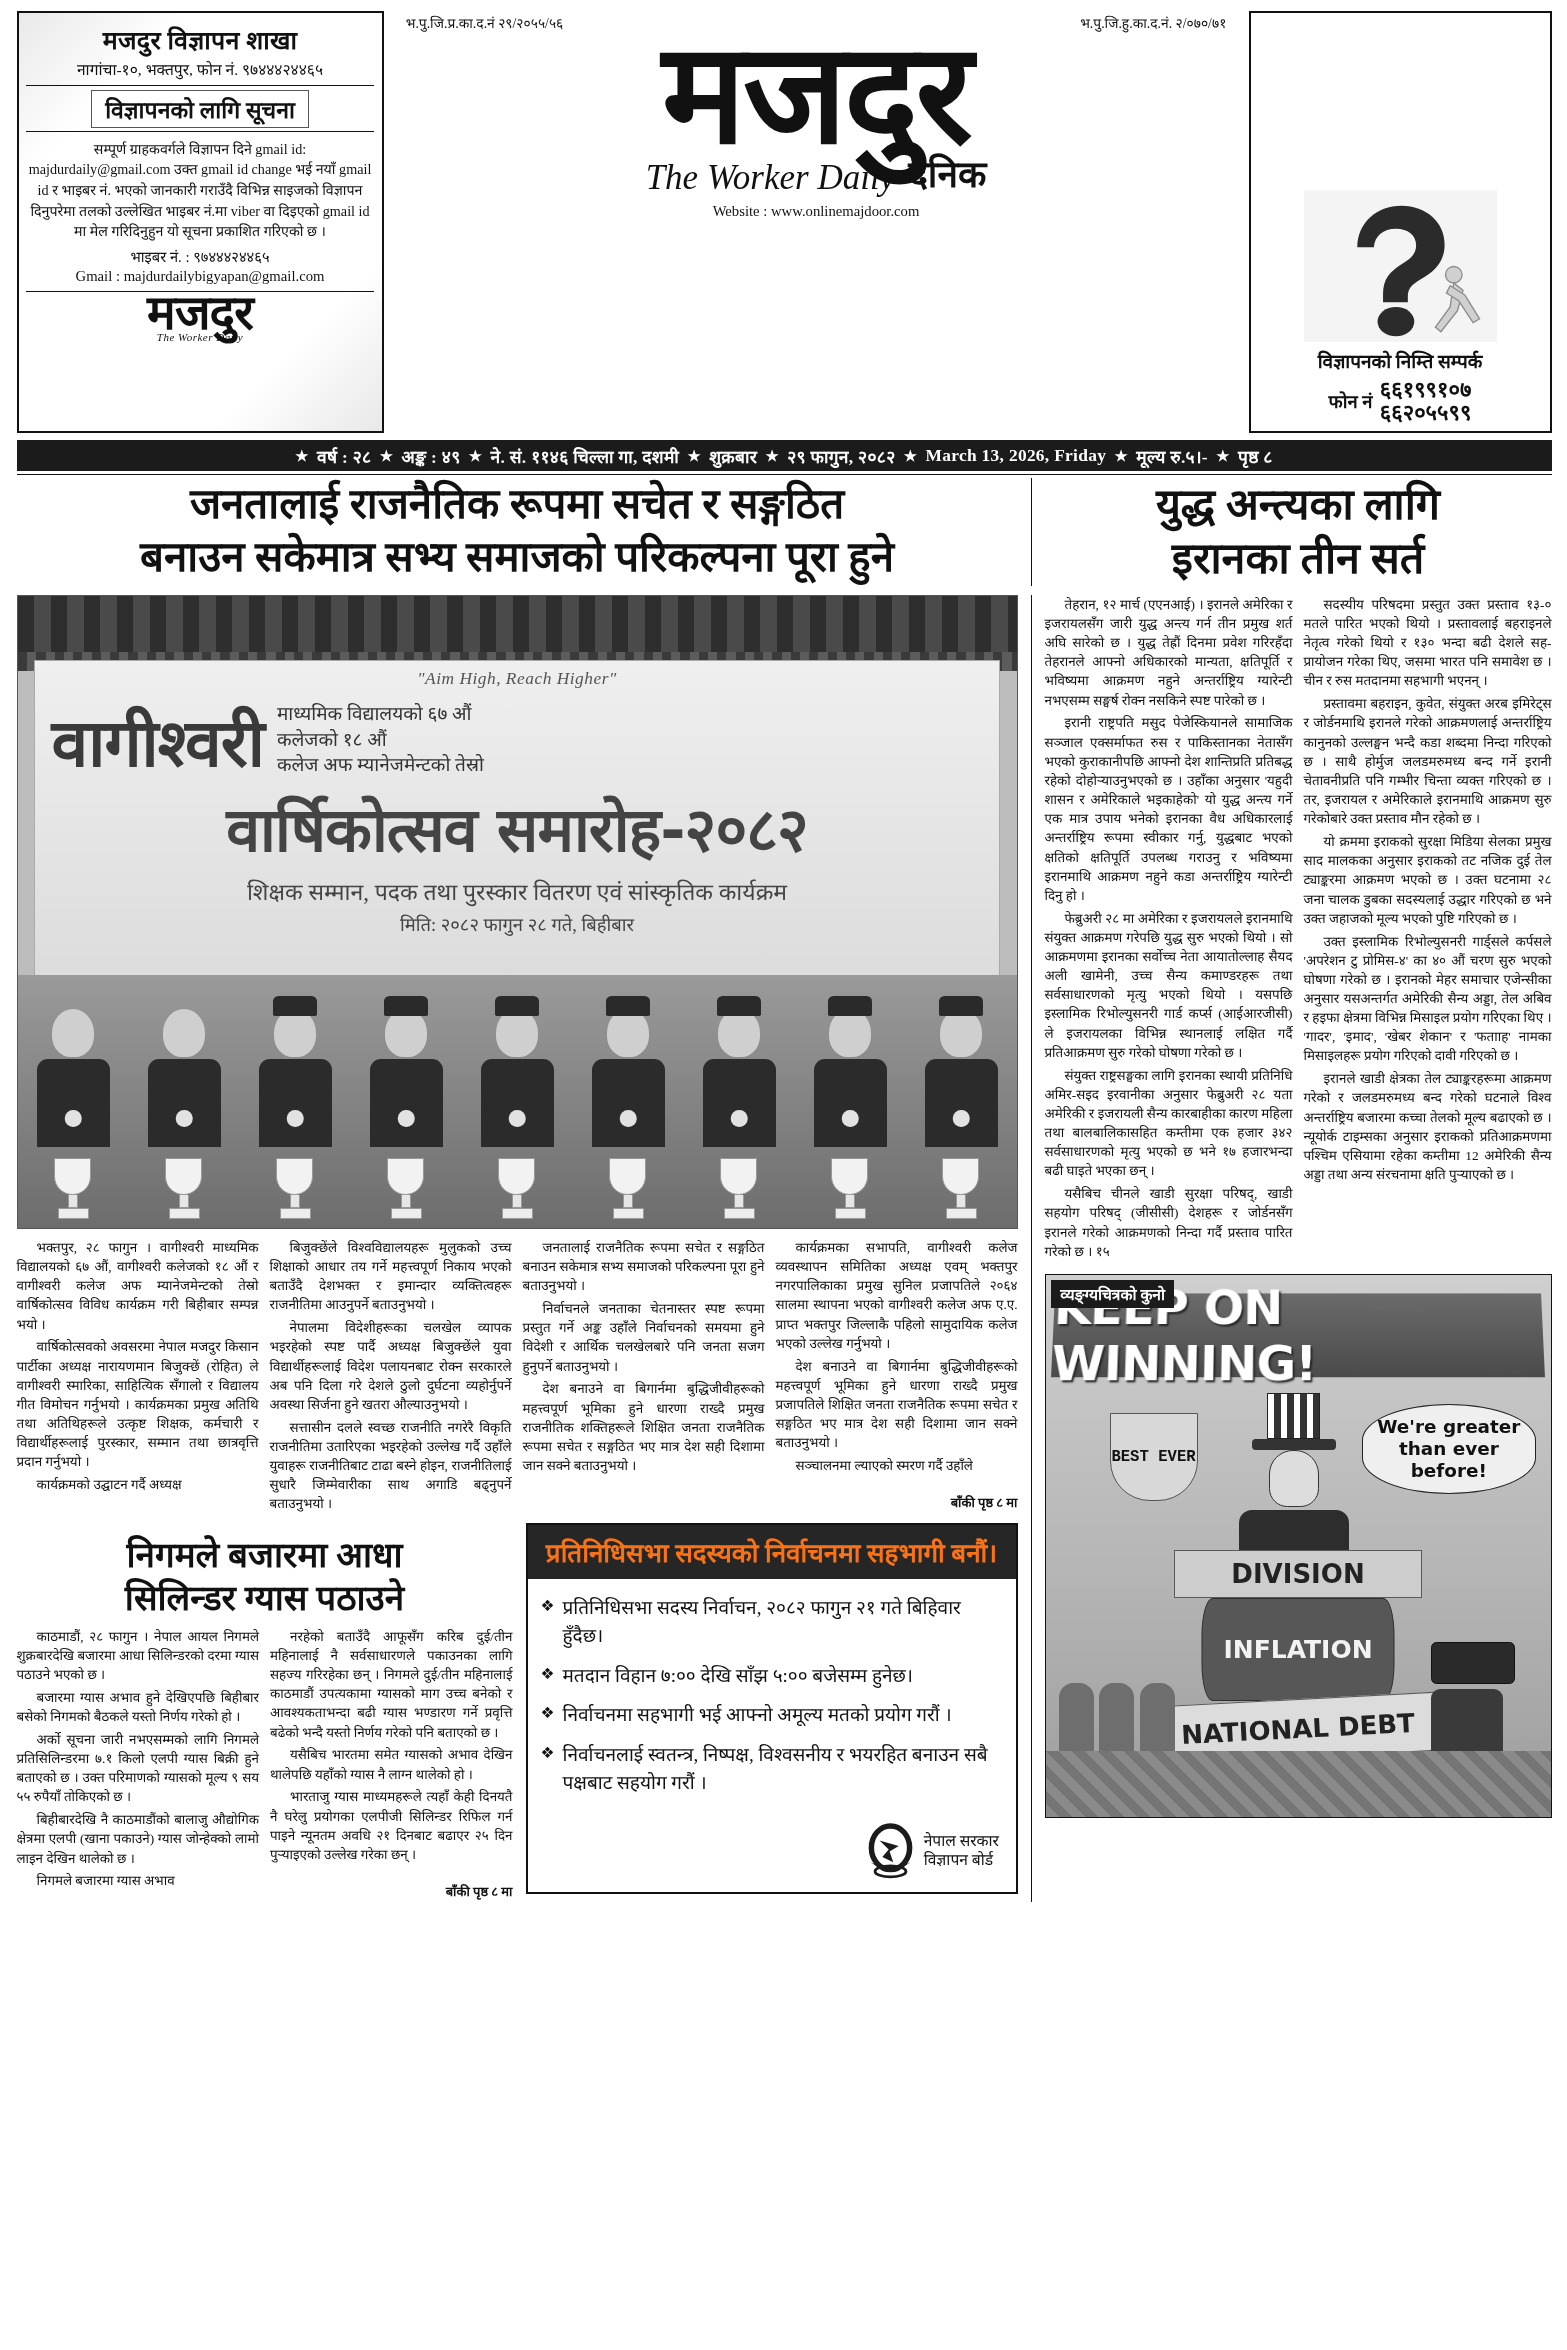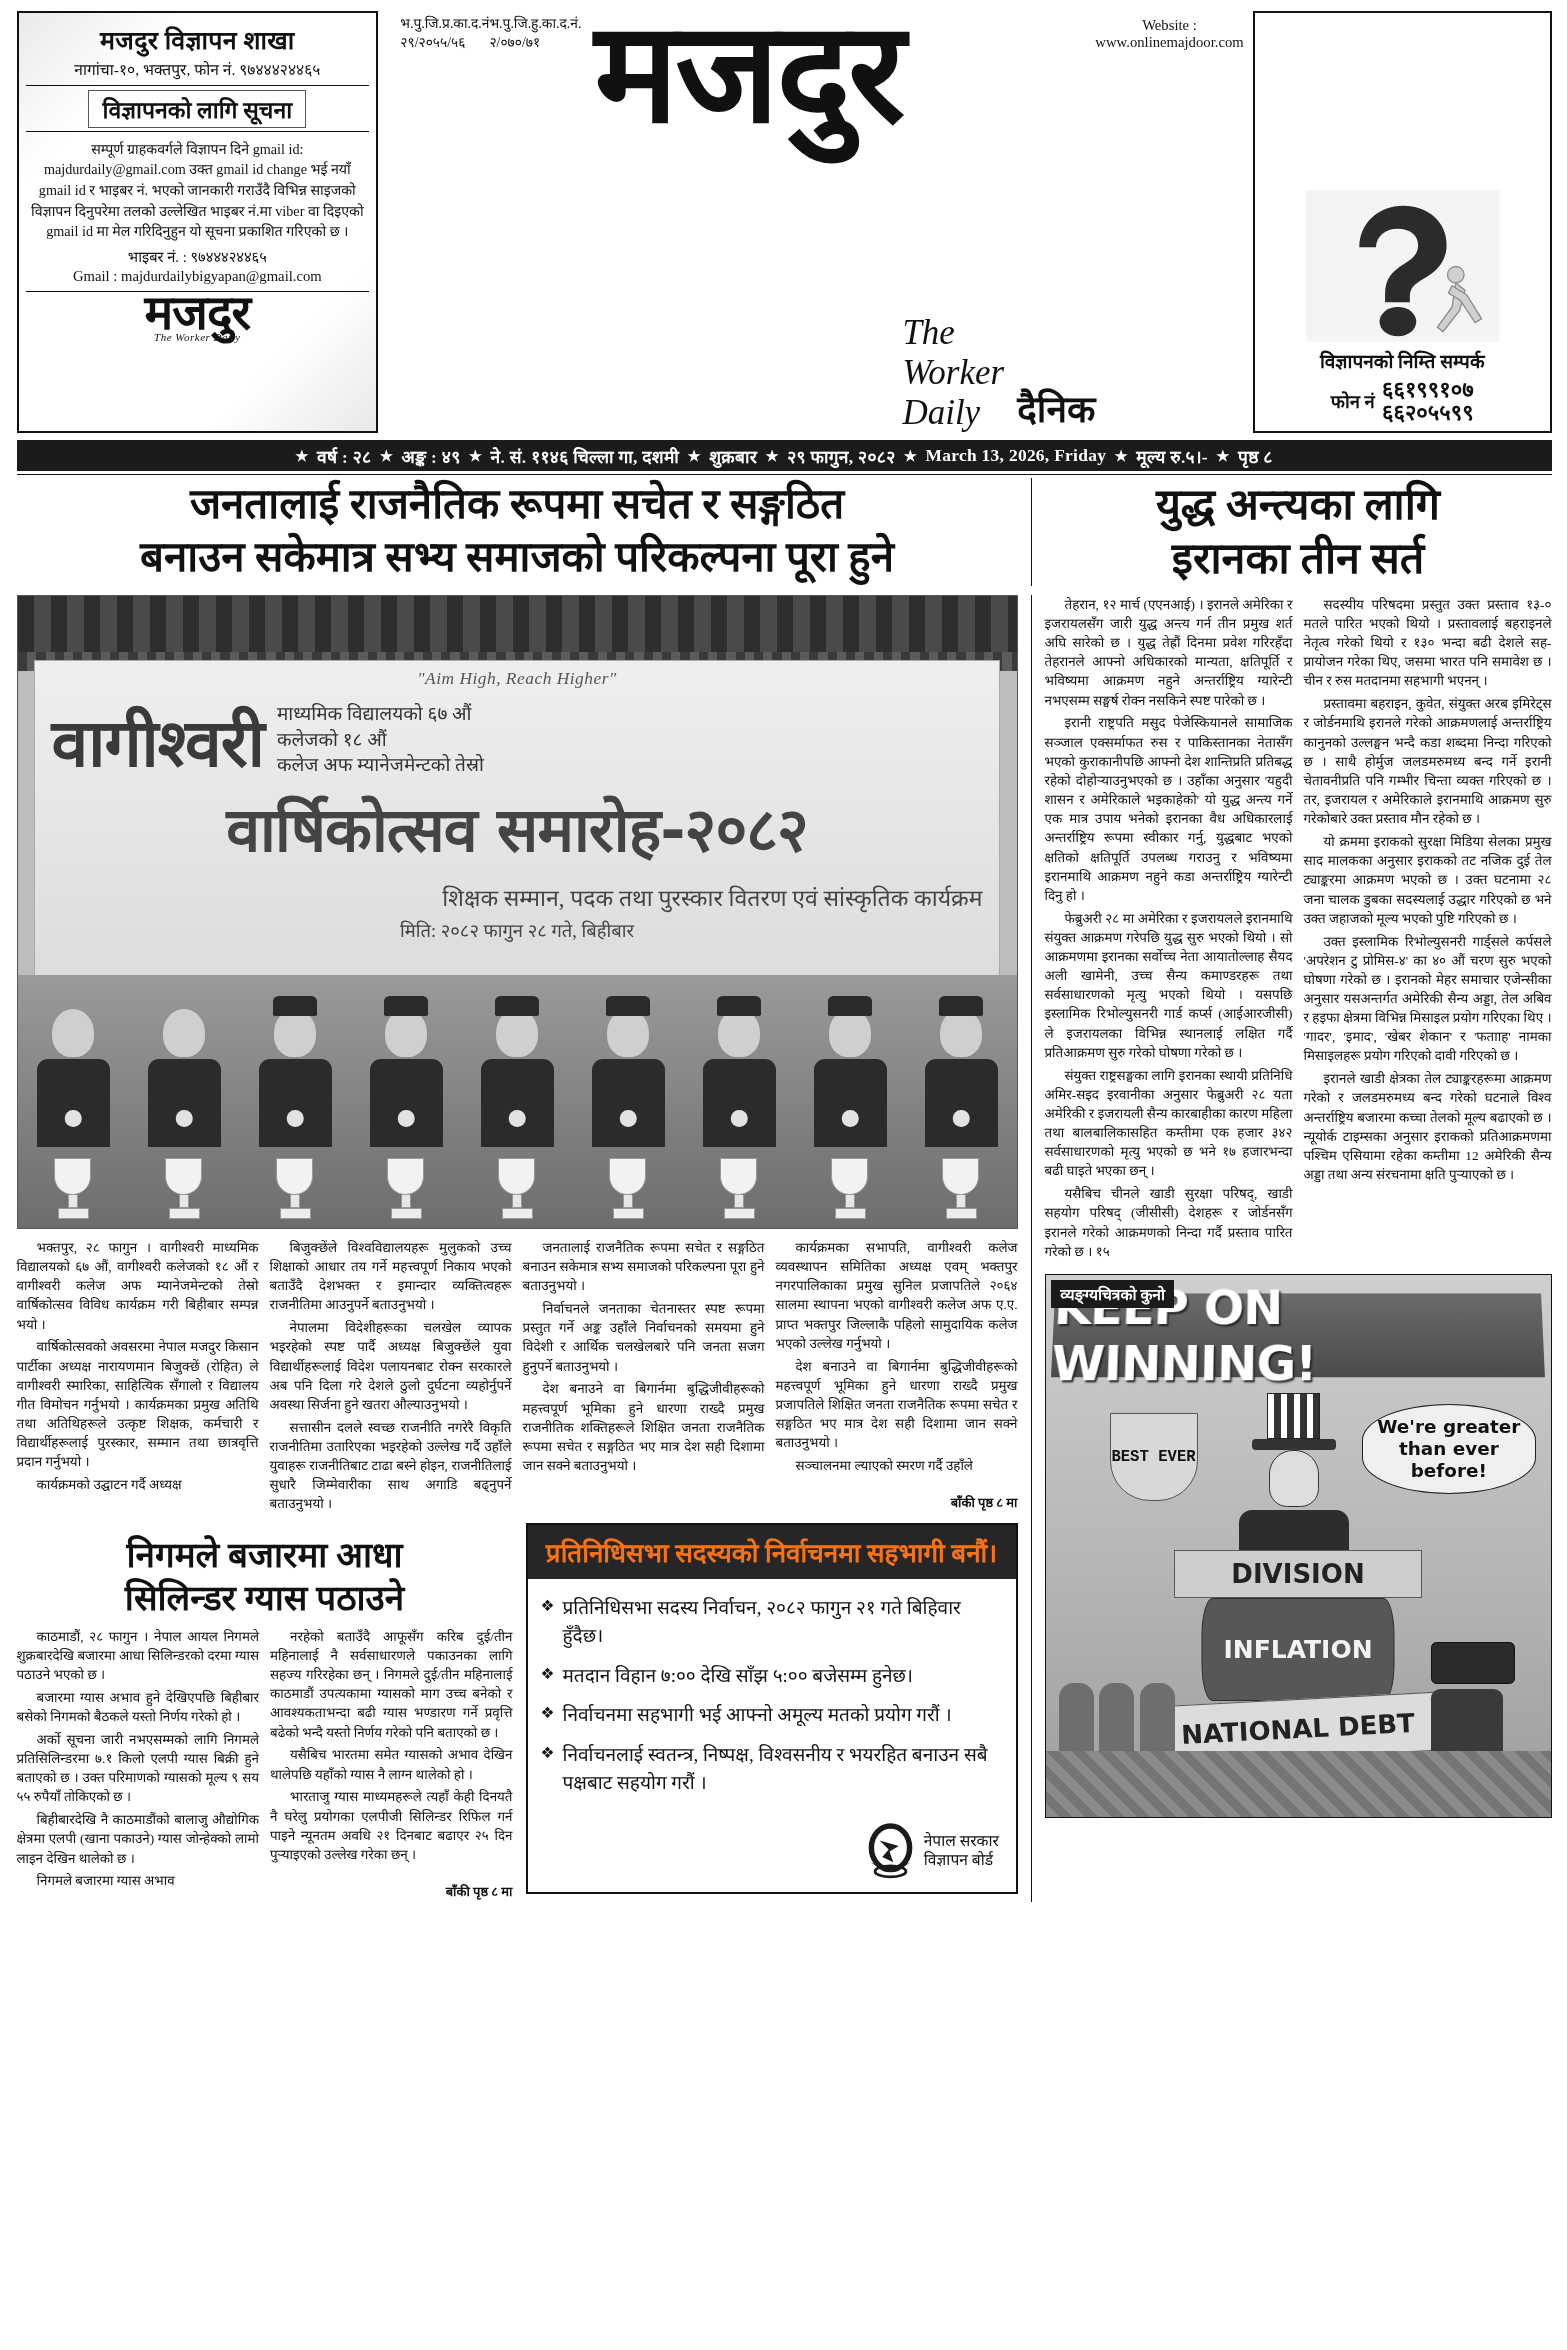--- a/index.html
+++ b/index.html
@@ -35,21 +35,21 @@
   .adbox .viber, .adbox .gmail { font-size:14.7px; text-align:center; margin:0.9px 0; }
   .adbox .sep { width:100%; border-top:1.8px solid #111; margin:4.6px 0 1.8px; }
   .masthead-mini { text-align:center; line-height:.82; }
   .masthead-mini .m1 {
     font-size:48px; font-weight:900; font-family:"DejaVu Sans", sans-serif;
     letter-spacing:-0.9px;
   }
   .masthead-mini .m2 { font-size:11px; font-style:italic; letter-spacing:0.5px; }
 
   
-  .center-head { flex:1; display:flex; padding:0 9.2px; }
+  .center-head { flex:1; display:flex; flex-direction:column; padding:0 9.2px; }
   .regline { display:flex; justify-content:space-between; font-size:13.8px; padding:1.8px 13px 0; }
   .bigname {
     text-align:center; font-family:"DejaVu Sans", sans-serif;
     font-weight:900; font-size:140px; line-height:.94; letter-spacing:-2.8px;
     margin-top:-3.7px;
   }
   .subname-row { display:flex; align-items:flex-end; justify-content:center; gap:13px; margin-top:-13px; }
   .subname { font-size:35px; font-style:italic; font-family:"Liberation Serif", serif; }
   .dainik { font-size:37px; font-weight:900; font-family:"DejaVu Sans", sans-serif; }
   .website { text-align:center; font-size:14.7px; margin-top:5.5px; }
@@ -99,21 +99,21 @@
   .ph-banner { position:absolute; top:64px; left:16.5px; right:16.5px; height:321px;
     background:linear-gradient(180deg,#efefef,#dcdcdc); border:0.9px solid #aaa;
     padding:7.3px 16.5px; text-align:center; }
   .ph-aim { font-style:italic; font-size:17.4px; color:#555; letter-spacing:0.5px; }
   .ph-main-row { display:flex; align-items:center; gap:13px; margin-top:5.5px; }
   .ph-big { font-size:66px; font-weight:900; color:#3a3a3a; letter-spacing:-0.9px;
     font-family:"DejaVu Sans", sans-serif; }
   .ph-side { text-align:left; font-size:19px; line-height:1.35; color:#333; }
   .ph-line2 { font-size:61px; font-weight:900; color:#444; margin-top:1.8px;
     font-family:"DejaVu Sans", sans-serif; letter-spacing:-0.9px;}
-  .ph-line3 { font-size:23px; color:#444; margin-top:12px;text-align:right; }
+  .ph-line3 { font-size:23px; color:#444; margin-top:6px; }
   .ph-line4 { font-size:18.4px; color:#444; margin-top:3.7px; }
   .ph-stage { position:absolute; left:0; right:0; bottom:0; height:253px;
     background:linear-gradient(180deg,#9a9a9a,#6d6d6d); }
   .ph-people { position:absolute; left:0; right:0; bottom:81px; height:174px; display:flex;
     justify-content:space-around; align-items:flex-end; }
   .ph-person { width:81px; height:138px; position:relative; }
   .ph-person .hd { width:42px;height:48px;border-radius:50% 50% 44% 44%;background:#cfcfcf;
     margin:0 auto; position:relative;}
   .ph-person .cap { position:absolute; top:-13px; left:50%; transform:translateX(-50%);
     width:44px;height:20px;background:#2a2a2a;border-radius:5.5px 5.5px 1.8px 1.8px;}

